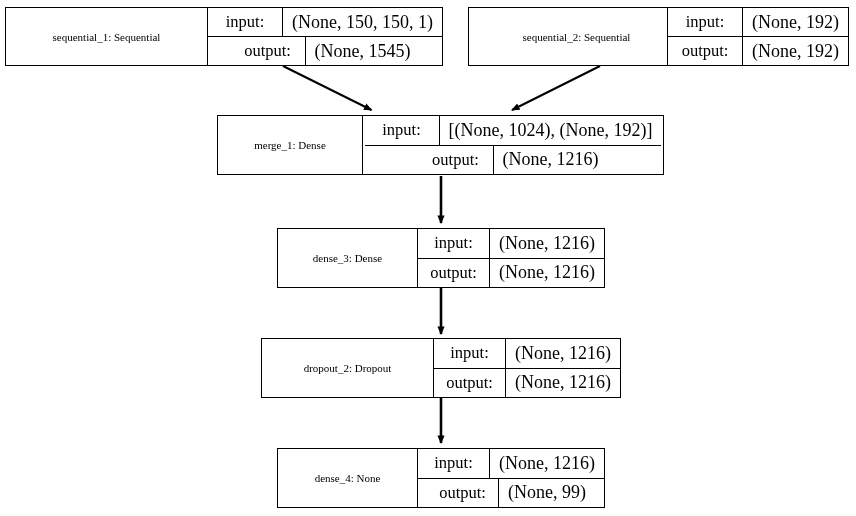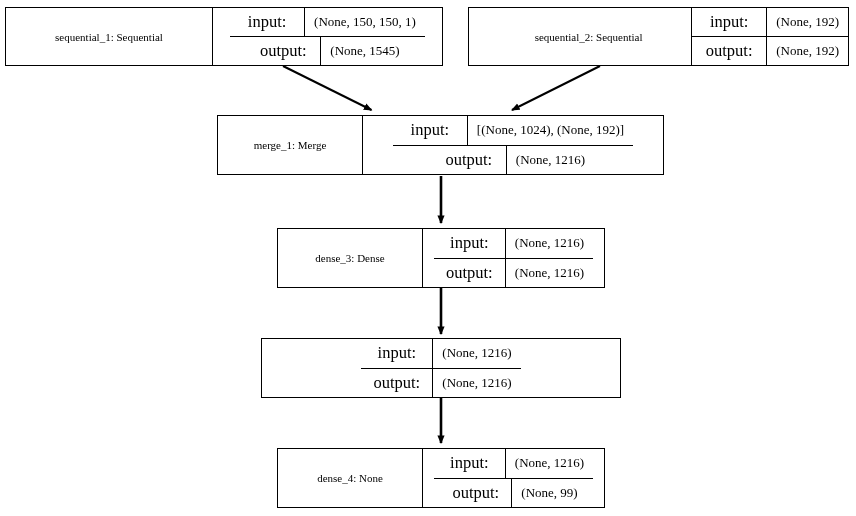--- a/index.html
+++ b/index.html
@@ -62,21 +62,21 @@
     color: #000000;
     white-space: nowrap;
   }
   .io-value {
     display: flex;
     align-items: center;
     justify-content: center;
     flex: 1 1 auto;
     box-sizing: border-box;
     padding: 0 9px;
-    font-size: 13px;
+    font-size: 18px;
     color: #000000;
     white-space: nowrap;
   }
   #edges {
     position: absolute;
     left: 0;
     top: 0;
     width: 856px;
     height: 516px;
     z-index: 1;
@@ -138,21 +138,21 @@
         <div class="io-value">(None, 192)</div>
       </div>
       <div class="io-row">
         <div class="io-label" style="width:75px;">output:</div>
         <div class="io-value">(None, 192)</div>
       </div>
     </div>
   </div>
 
   <div class="node" style="left:217px; top:115px; width:447px; height:60px;">
-    <div class="node-name" style="width:145px;">merge_1: Merge</div>
+    <div class="node-name" style="width:145px;">merge_1: Dense</div>
     <div class="node-io">
       <div class="io-row top">
         <div class="io-label" style="width:75px;">input:</div>
         <div class="io-value">[(None, 1024), (None, 192)]</div>
       </div>
       <div class="io-row">
         <div class="io-label" style="width:75px;">output:</div>
         <div class="io-value">(None, 1216)</div>
       </div>
     </div>
@@ -166,20 +166,21 @@
         <div class="io-value">(None, 1216)</div>
       </div>
       <div class="io-row">
         <div class="io-label" style="width:72px;">output:</div>
         <div class="io-value">(None, 1216)</div>
       </div>
     </div>
   </div>
 
   <div class="node" style="left:261px; top:338px; width:360px; height:60px;">
+    <div class="node-name" style="width:177px;">dropout_2: Dropout</div>
     <div class="node-io">
       <div class="io-row top">
         <div class="io-label" style="width:72px;">input:</div>
         <div class="io-value">(None, 1216)</div>
       </div>
       <div class="io-row">
         <div class="io-label" style="width:72px;">output:</div>
         <div class="io-value">(None, 1216)</div>
       </div>
     </div>

